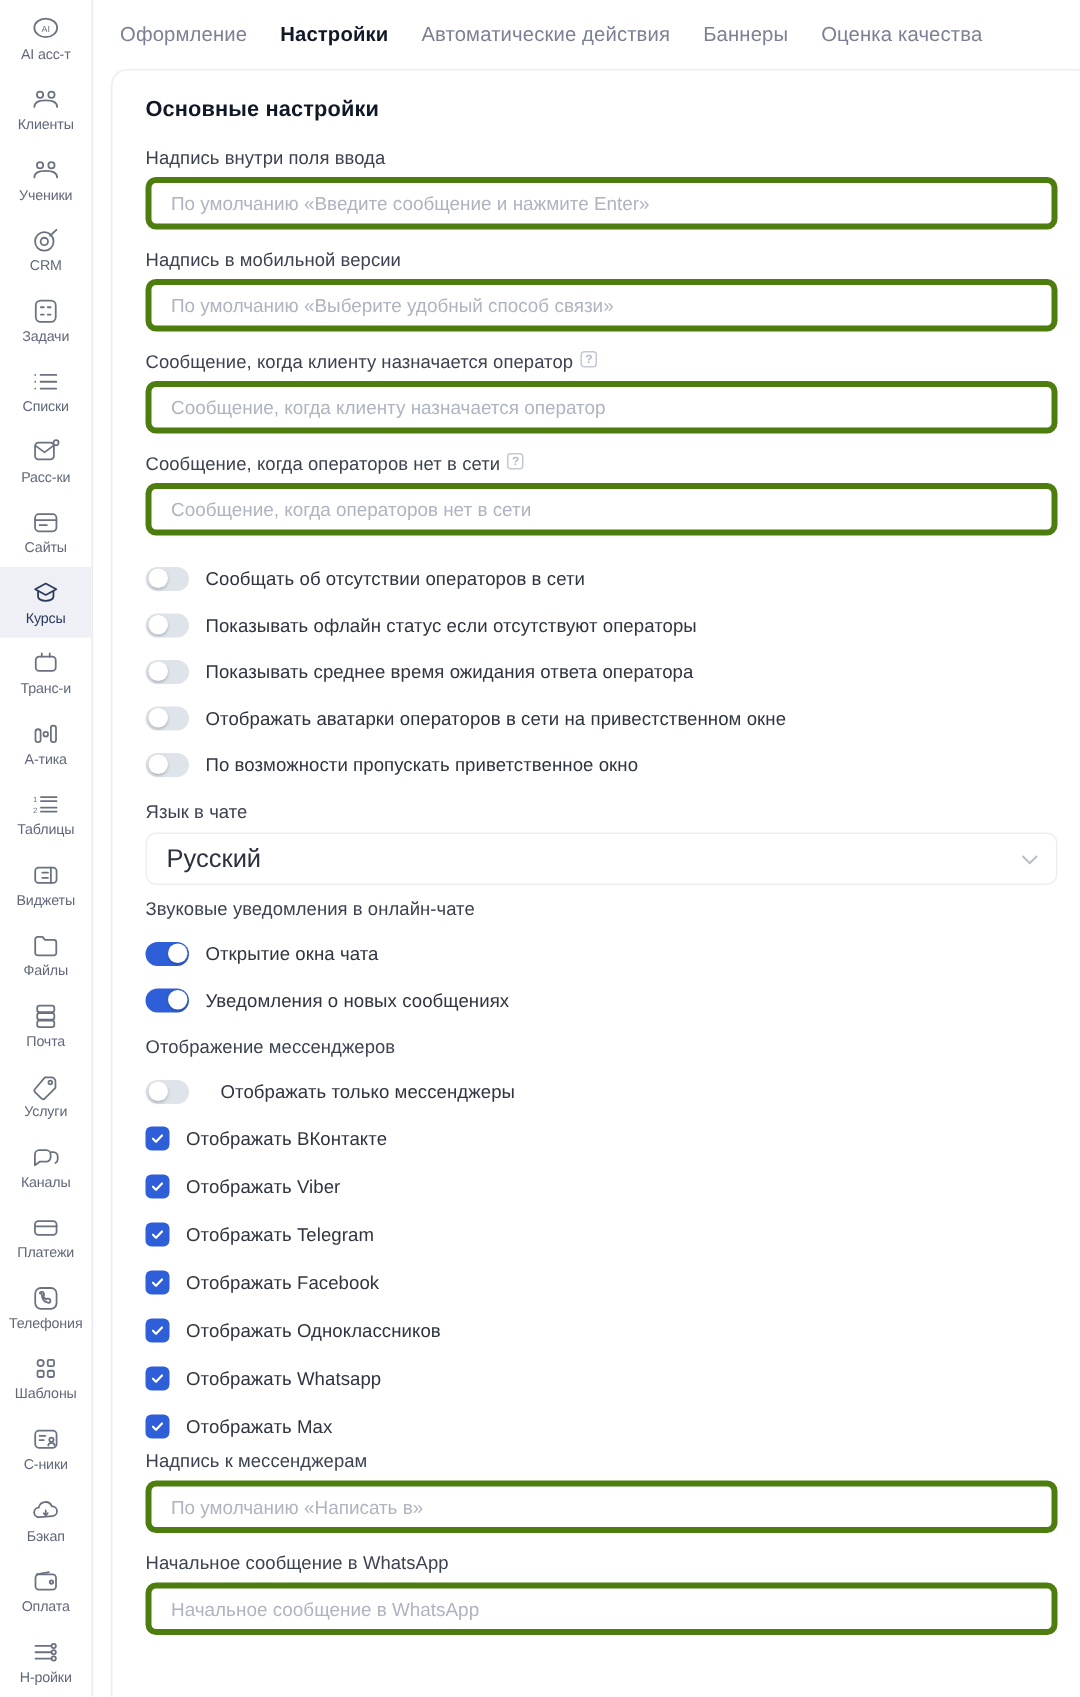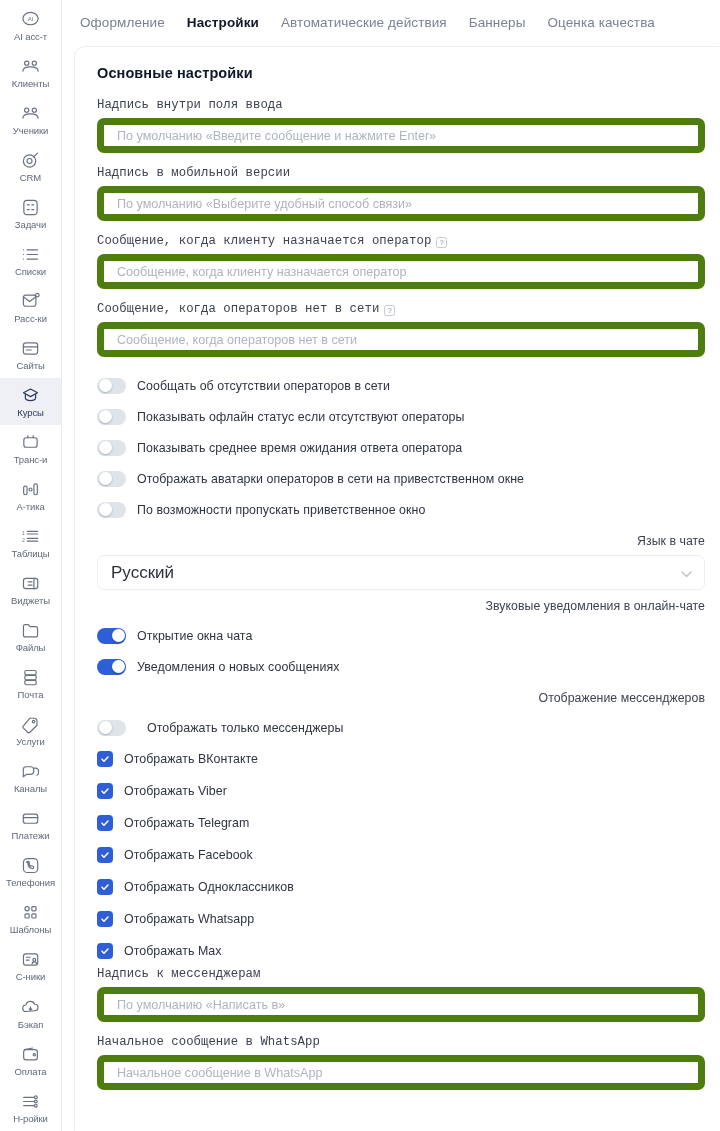--- a/index.html
+++ b/index.html
@@ -71,33 +71,32 @@
   }
   .card-inner { padding: 18px 22px 0 22px; }
 
   .section-title {
     font-size: 14.5px; font-weight: bold; color: #101828;
     margin-bottom: 17px; letter-spacing: 0.1px;
   }
   .field { margin-bottom: 13px; }
   .field-label {
     font-size: 12.3px; color: #3c4250;
-    margin-bottom: 6px; display: flex; align-items: flex-end; gap: 5px;
+    margin-bottom: 6px; display: flex; align-items: flex-start; gap: 5px;
     letter-spacing: 0.05px;
-    font-family: Liberation Mono, monospace;
   }
   .help-icon {
     width: 11px; height: 11px; flex: 0 0 11px;
     border: 1px solid #c4c9d4; border-radius: 2.5px;
     color: #b3b9c6; font-size: 8px; line-height: 9px;
     text-align: center; display: inline-block; font-weight: bold;
   }
   .text-input {
     width: 100%; height: 35px;
-    border: 7px solid #4d7c0f; border-radius: 7px;
+    border: 4px solid #4d7c0f; border-radius: 7px;
     background: #ffffff;
     padding: 0 13px;
     font-size: 12.6px; color: #2b313d;
     font-family: "Liberation Sans", sans-serif;
     outline: none;
   }
   .text-input::placeholder { color: #aeb4c0; }
 
   .toggle-row {
     display: flex; align-items: center;
@@ -114,21 +113,21 @@
     width: 13px; height: 13px; border-radius: 50%;
     background: #ffffff;
     box-shadow: 0 1px 2px rgba(16,24,40,0.25);
   }
   .switch.on .knob { left: 14.5px; }
   .toggle-label { font-size: 12.4px; color: #2e3440; letter-spacing: 0.05px; }
   .toggle-row.pad-left .toggle-label { padding-left: 10px; }
 
   .group-label {
     font-size: 12.3px; color: #3c4250;
-    margin: 9px 0 7px 0; letter-spacing: 0.05px; text-align: right;
+    margin: 9px 0 7px 0; letter-spacing: 0.05px;
   }
 
   .select-wrap { position: relative; }
   .select-box {
     width: 100%; height: 35px;
     border: 1px solid #eceef2; border-radius: 7px;
     background: #ffffff; padding: 0 13px;
     display: flex; align-items: center;
     font-size: 17px; color: #2b313d; cursor: pointer;
   }

